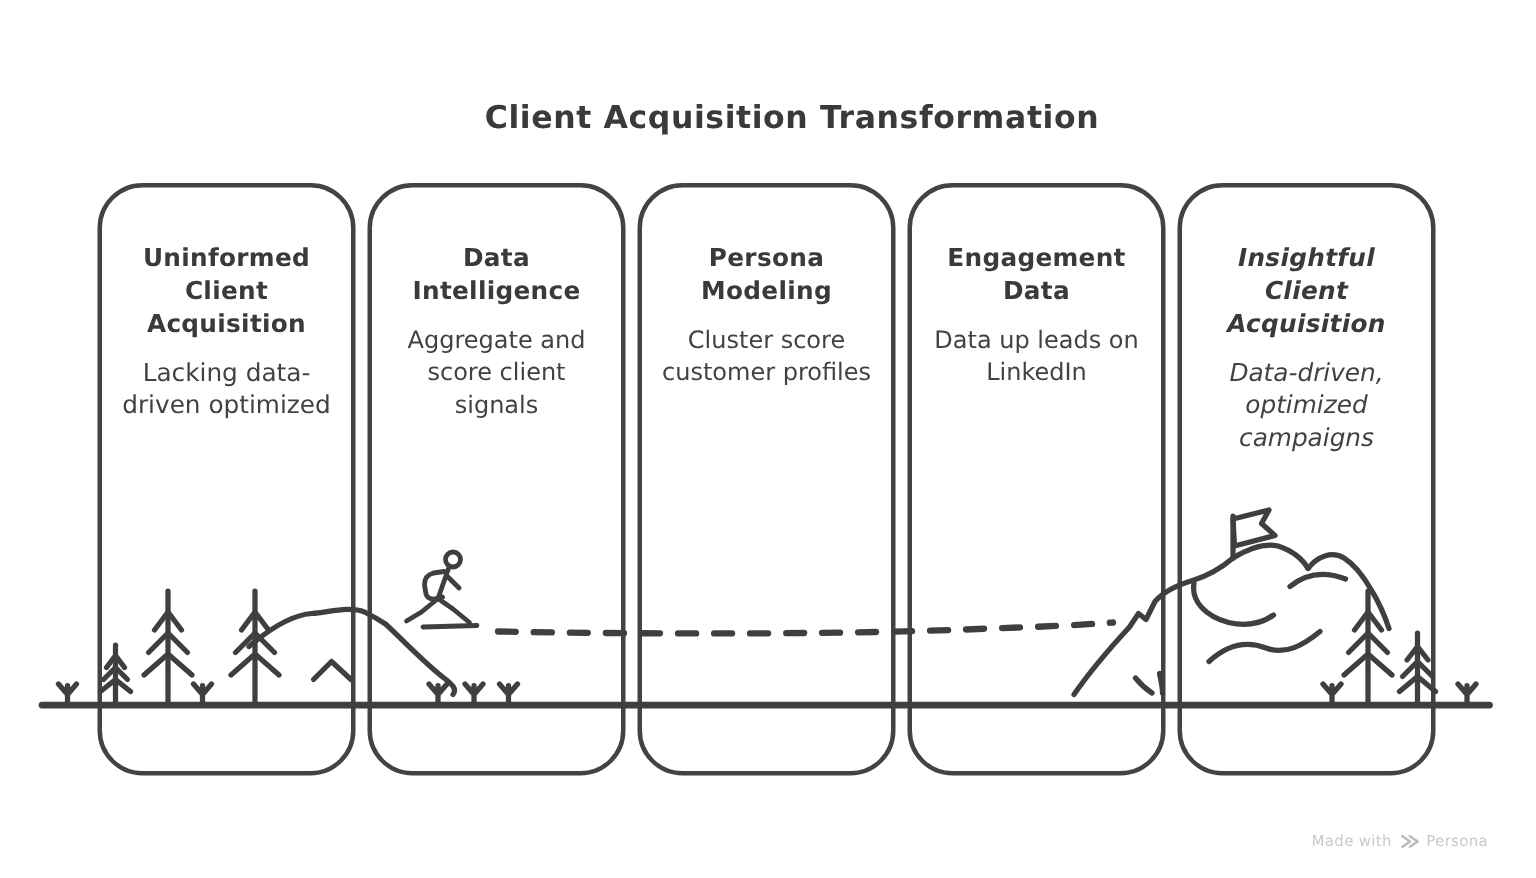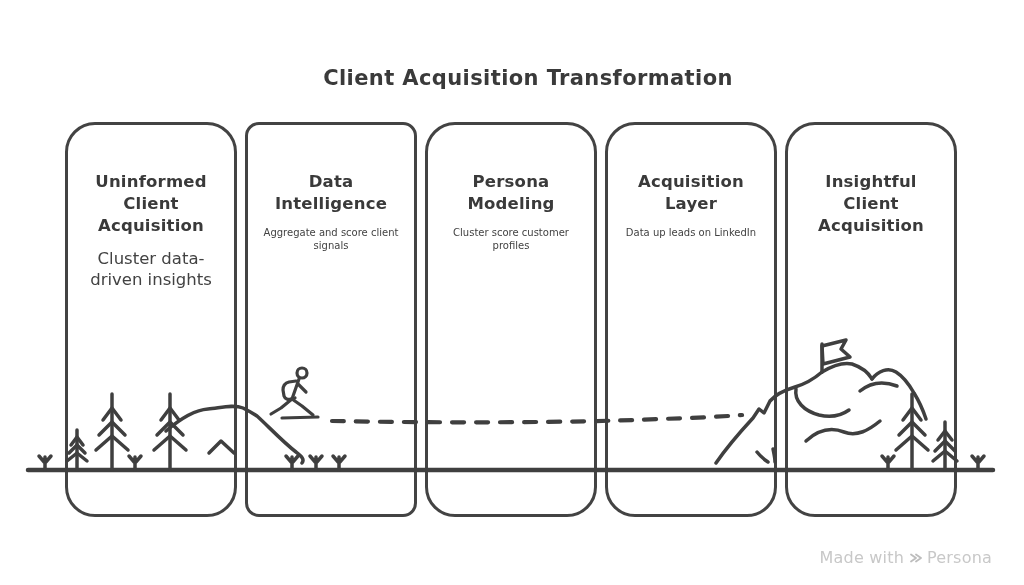--- a/index.html
+++ b/index.html
@@ -7,68 +7,69 @@
     position:relative;width:1024px;height:585px;background:#ffffff;overflow:hidden;
     font-family:"DejaVu Sans","Liberation Sans",sans-serif;color:#3d3d3d;
   }
   .title{
     position:absolute;top:50px;left:0;width:1024px;text-align:center;
     font-size:21px;font-weight:700;letter-spacing:.4px;color:#3a3a3a;margin:16px;
   }
   .panel{
     position:absolute;top:122px;width:172px;height:395px;box-sizing:border-box;
     border:3px solid #434343;border-radius:30px;background:transparent;
-    padding:46px 9px 0 9px;text-align:center;
+    padding:36px 9px 0 9px;text-align:center;
   }
-  .panel.p1{left:65px;}  .panel.p2{left:245px;border-radius:14px;} .panel.p3{left:425px;}
-  .panel.p4{left:605px;} .panel.p5{left:785px;}
+  .panel.p1{left:65px;}  .panel.p2{left:245px;} .panel.p3{left:425px;}
+  .panel.p4{left:605px;} .panel.p5{left:785px;font-style:italic;}
   .panel h2{
     margin:0;font-size:16.5px;font-weight:700;line-height:1.33;
     letter-spacing:.2px;color:#3a3a3a;
   }
   .panel .sub{
-    margin:11px 0 0 0;font-size:10px;line-height:1.35;color:#424242;font-weight:400;
+    margin:11px 0 0 0;font-size:16px;line-height:1.35;color:#424242;font-weight:400;
   }
   .panel .sub.lg{font-size:16.5px;line-height:1.3;}
   #scene{position:absolute;left:0;top:0;pointer-events:none;}
   .watermark{
     position:absolute;right:32px;bottom:18px;display:flex;align-items:center;gap:5px;
-    font-size:16px;color:#c8c8c8;letter-spacing:.2px;
+    font-size:10px;color:#c8c8c8;letter-spacing:.2px;
   }
   .watermark svg{display:block;}
 </style>
 </head>
 <body>
 
 <div id="canvas">
 
   <h1 class="title">Client Acquisition Transformation</h1>
 
   <section class="panel p1">
     <h2>Uninformed Client Acquisition</h2>
-    <p class="sub lg">Cluster data-driven insights</p>
+    <p class="sub lg">Lacking data-driven optimized</p>
   </section>
 
   <section class="panel p2">
     <h2>Data Intelligence</h2>
     <p class="sub">Aggregate and score client signals</p>
   </section>
 
   <section class="panel p3">
     <h2>Persona Modeling</h2>
     <p class="sub">Cluster score customer profiles</p>
   </section>
 
   <section class="panel p4">
-    <h2>Acquisition Layer</h2>
+    <h2>Engagement Data</h2>
     <p class="sub">Data up leads on LinkedIn</p>
   </section>
 
   <section class="panel p5">
     <h2>Insightful Client Acquisition</h2>
+    <p class="sub lg">Data-driven, optimized campaigns</p>
   </section>
 
   <svg id="scene" width="1024" height="585" viewBox="0 0 1024 585" fill="none" stroke="#3f3f3f" stroke-width="3.5" stroke-linecap="round" stroke-linejoin="round">
     <defs>
       <g id="sprout">
         <path d="M0,0 L0,-13 M0,-7 L-6,-14 M0,-7 L6,-14"></path>
       </g>
       <g id="pine-lg">
         <path d="M0,0 L0,-76"></path>
         <path d="M0,-62 L-9,-50 M0,-62 L9,-50"></path>

